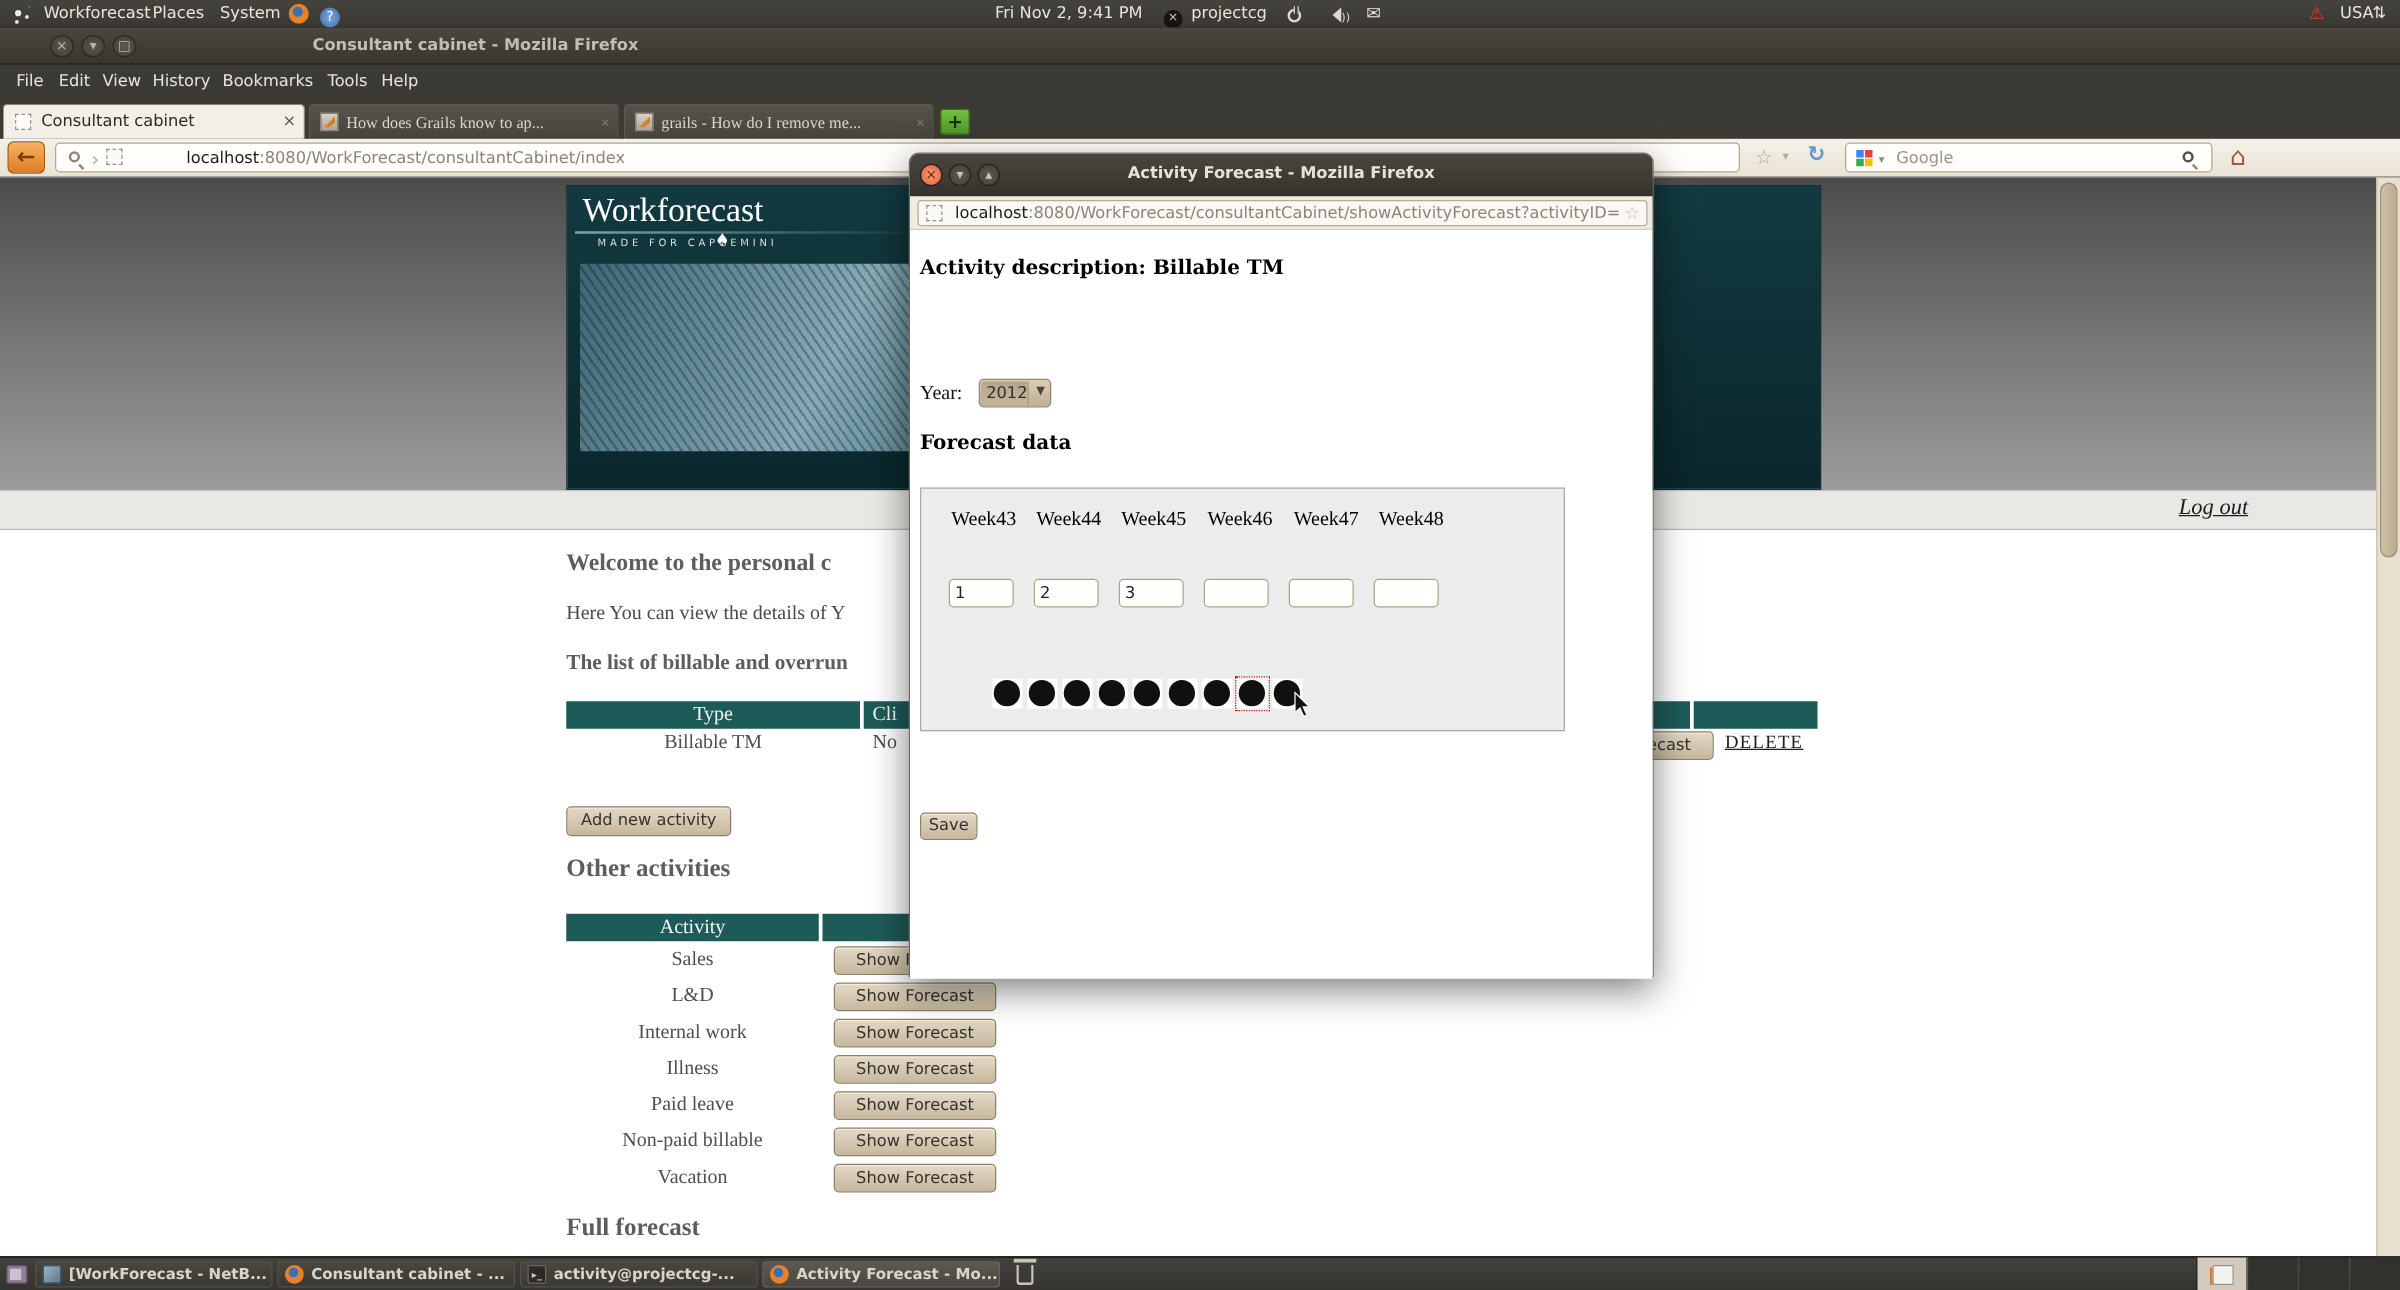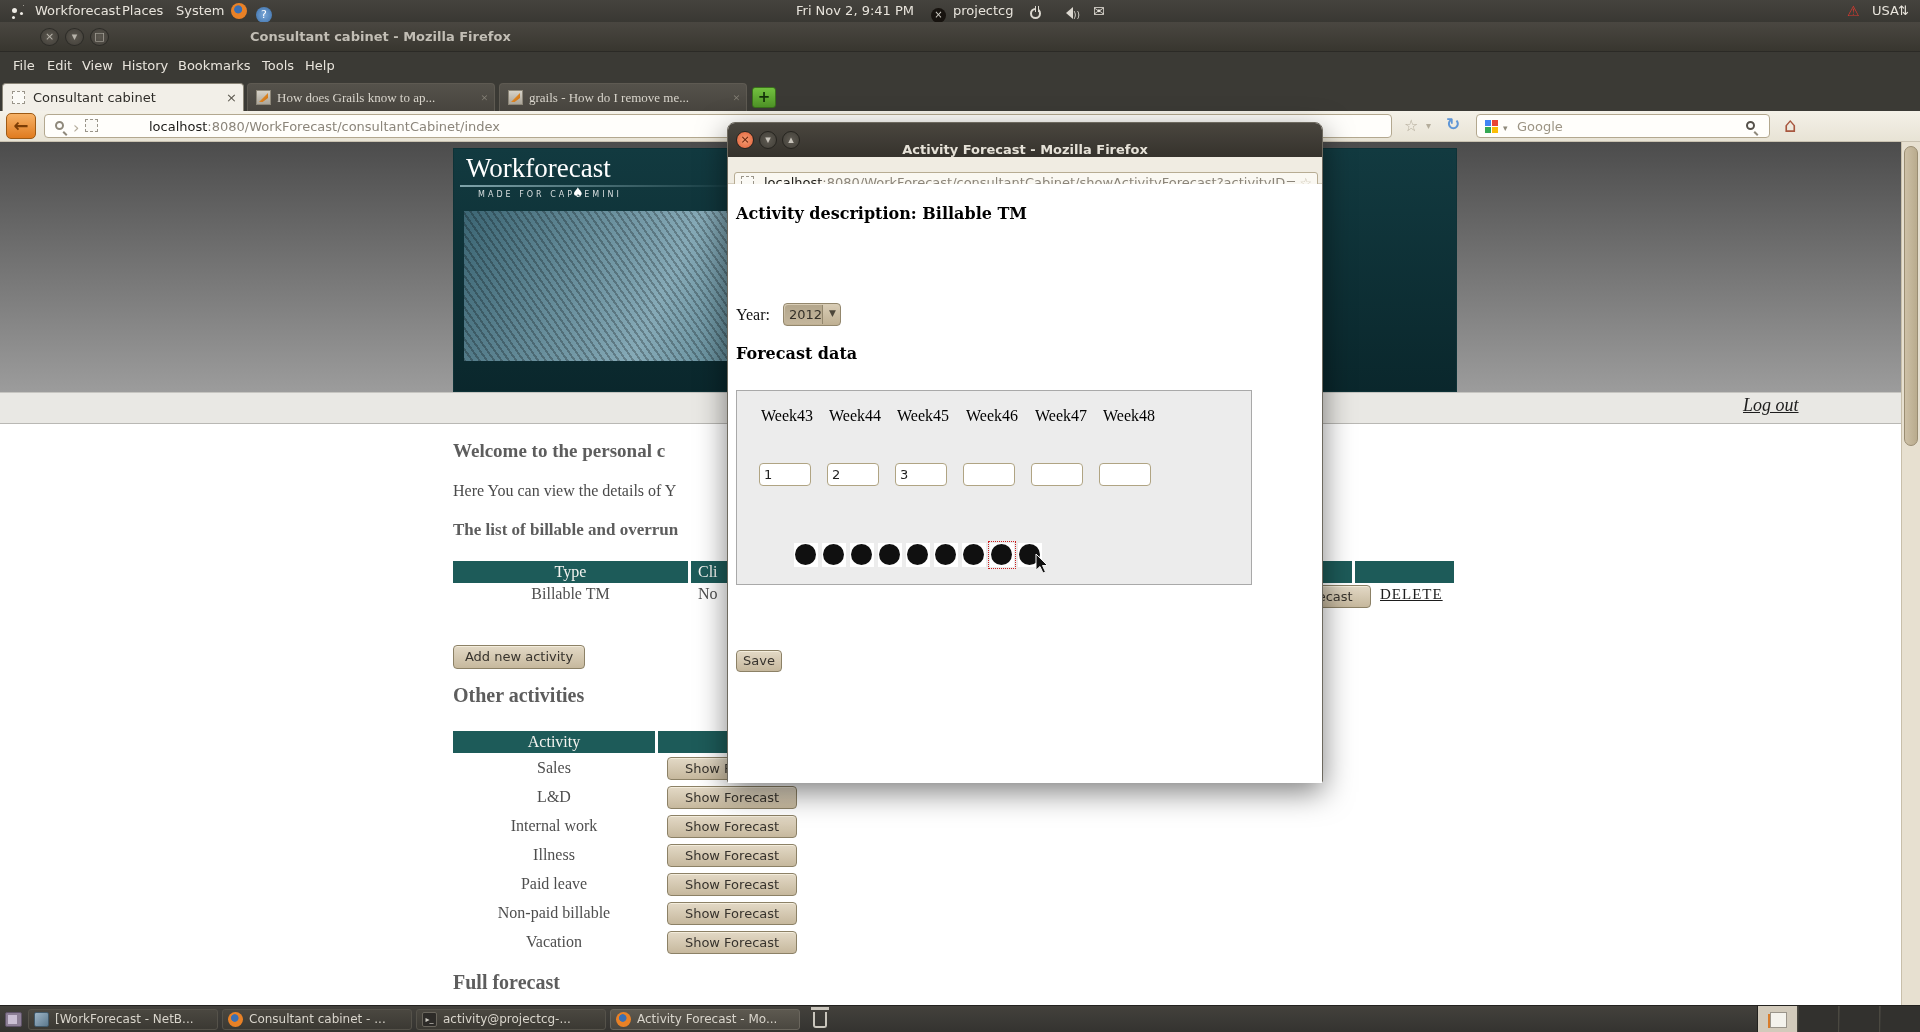--- a/index.html
+++ b/index.html
@@ -101,23 +101,23 @@
 
   
   .popup { position:absolute; left:727px; top:122px; width:596px; height:660px;
     border:1px solid #6d695f; border-radius:8px 8px 0 0; box-shadow:0 10px 30px rgba(0,0,0,.5); }
   .pop-titlebar { position:absolute; left:0; top:0; width:100%; height:34px; border-radius:7px 7px 0 0;
     background:linear-gradient(#4a463f,#35322c); }
   .pbtn { position:absolute; top:8px; width:18px; height:18px; border-radius:50%; text-align:center;
     line-height:16px; font-size:11px; border:1px solid #26241f; }
   .pbtn.close { background:radial-gradient(#f49d72,#e2603a); color:#5d1d08; }
   .pbtn.dim { background:radial-gradient(#5e5a52,#413e37); color:#c9c5bc; }
-  .pop-title { position:absolute; left:0; top:8px; width:100%; text-align:center; color:#e6e2d8; font-weight:bold; font-size:13px;margin-top:11px; }
+  .pop-title { position:absolute; left:0; top:8px; width:100%; text-align:center; color:#e6e2d8; font-weight:bold; font-size:13px; }
   .pop-urlbar { position:absolute; left:0; top:34px; width:100%; height:27px; background:#f0ece2; border-bottom:1px solid #d5cebd; }
-  .pop-urlfield { position:absolute; left:6px; top:15px; width:584px; height:21px; background:#faf8f2;
+  .pop-urlfield { position:absolute; left:6px; top:3px; width:584px; height:21px; background:#faf8f2;
     border:1px solid #b7ac93; border-radius:3px; }
   .pop-body { position:absolute; left:0; top:61px; width:100%; height:599px; background:#fff; }
   .pop-h { font-family:"DejaVu Serif","Liberation Serif",serif; font-weight:bold; font-size:16px; color:#000; }
   .yearsel { position:absolute; left:55px; top:119px; width:58px; height:23px; border:1px solid #93876d; border-radius:4px;
     background:linear-gradient(#d9cdb6,#bfb093); font-size:13px; color:#343028; }
   .yearsel .val { position:absolute; left:1px; top:1px; width:38px; height:19px; background:linear-gradient(#b3a68c,#c4b69c);
     border-right:1px solid #93876d; text-align:right; line-height:19px; border-radius:3px 0 0 3px; }
   .yearsel .arr { position:absolute; right:4px; top:4px; font-size:9px; color:#4c463a; }
   .fbox { position:absolute; left:8px; top:206px; width:516px; height:195px; background:#ececec; border:1px solid #a9a9a9; }
   .weeklbl { position:absolute; top:16px; width:68px; text-align:center; font-family:"Liberation Serif",serif; font-size:16px; color:#000; }
@@ -127,21 +127,21 @@
   .dot::after { content:""; position:absolute; left:1px; top:1px; width:21px; height:21px; border-radius:50%; background:#101010; }
   .dot.focused { outline:1px dotted #cc2222; outline-offset:1px; }
   .savebtn { position:absolute; left:8px; top:466px; width:46px; height:22px; line-height:20px; }
 
   
   .taskbar { position:absolute; left:0; top:1005px; width:1920px; height:27px;
     background:linear-gradient(#43413c,#343330); border-top:1px solid #23221f; color:#d9d5cc; font-size:12px; }
   .wlico { position:absolute; left:5px; top:6px; width:17px; height:15px; background:#8d7f96; border:1px solid #5f5368; border-radius:2px; }
   .wlico::after { content:""; position:absolute; left:2px; top:2px; width:9px; height:9px; background:#cbbfd4; }
   .task { position:absolute; top:3px; height:21px; width:190px; border-radius:3px; background:linear-gradient(#4a4740,#3b3933);
-    border:1px solid #55524a; line-height:19px; white-space:nowrap; overflow:hidden; }
+    border:1px solid #55524a; line-height:19px; white-space:nowrap; overflow:hidden;font-weight:bold; }
   .task.active { background:linear-gradient(#5d5950,#4a4740); border-color:#6a665d; }
   .task .ffdot, .task .tico { position:absolute; left:5px; top:2px; }
   .task .tlabel { position:absolute; left:26px; top:0; }
   .tico { width:15px; height:15px; display:inline-block; }
   .tico.nb { background:linear-gradient(135deg,#9db4c6,#5d7documents); background:linear-gradient(135deg,#9db4c6,#5d7a8e); border:1px solid #41596a; border-radius:2px; }
   .tico.term { background:#2d2b28; border:1px solid #6a665d; border-radius:2px; color:#cfccc4; font-size:8px; line-height:13px; text-align:center; }
   .trash { position:absolute; left:813px; top:6px; width:14px; height:16px; border:2px solid #c9c5bc; border-top:none; border-radius:0 0 3px 3px; }
   .trash::before { content:""; position:absolute; left:-4px; top:-5px; width:18px; height:3px; background:#c9c5bc; }
   .wswitch { position:absolute; left:1757px; top:0; width:163px; height:27px; border-left:1px solid #23221f; }
   .wcell { position:absolute; top:0; width:40px; height:27px; background:#32312e; border-right:1px solid #4a4840; }

